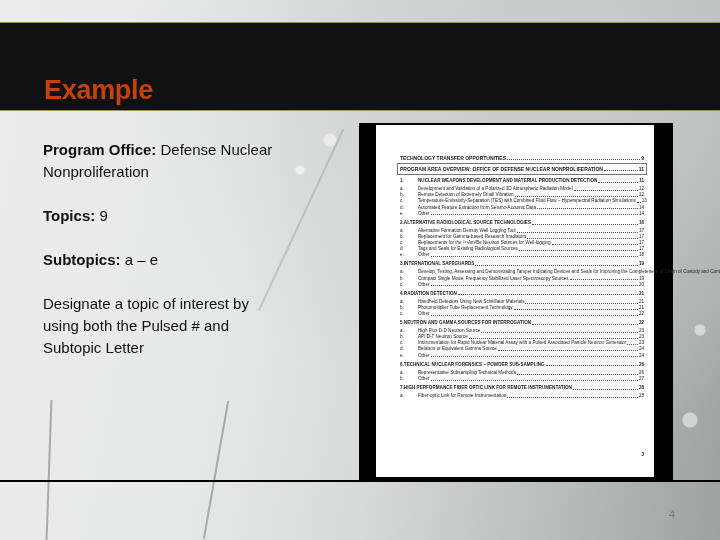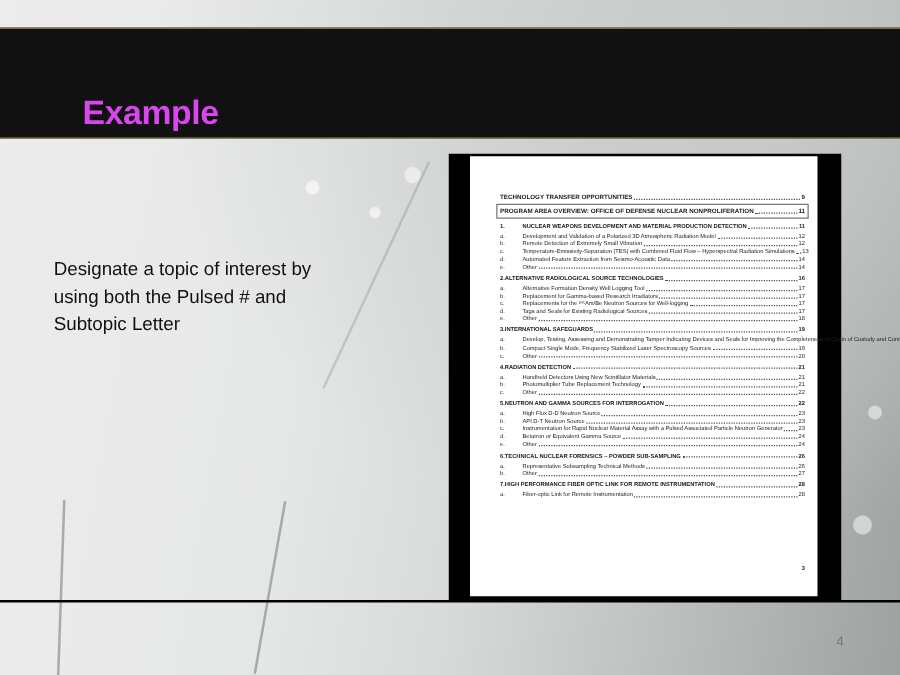--- a/index.html
+++ b/index.html
@@ -17,21 +17,21 @@
         linear-gradient(100deg, #ececec 0%, #e6e8e7 35%, #d8dad9 55%, #b7bbb9 80%, #9da2a0 100%);
     }
     .stem { position: absolute; background: rgba(90,95,92,0.45); width: 2px; }
     .header-bar {
       position: absolute; left: 0; top: 22px; width: 720px; height: 89px;
       background: #111111; border-top: 1px solid #a08c5c; border-bottom: 1px solid #a08c5c;
       box-sizing: border-box;
     }
     .header-title {
       position: absolute; left: 44px; top: 52px;
-      color: #d946ef; font-weight: bold; font-size: 27px; letter-spacing: -0.3px; margin-left: 22px;
+      color: #c2410c; font-weight: bold; font-size: 27px; letter-spacing: -0.3px;
     }
     .left-col {
       position: absolute; left: 43px; top: 139px; width: 230px;
       color: #111; font-size: 15px; line-height: 22px;
     }
     .left-col p { margin: 0; }
     .left-col .b { font-weight: bold; }
     .gap-lg { height: 22px; }
     .gap-sm { height: 6px; }
     .doc-frame {
@@ -63,22 +63,25 @@
 
 <div class="stem" style="left:48px;top:400px;height:140px;transform:rotate(2deg);"></div>
 <div class="stem" style="left:215px;top:400px;height:140px;transform:rotate(10deg);"></div>
 <div class="stem" style="left:300px;top:120px;height:200px;transform:rotate(25deg);opacity:0.5;"></div>
 
 <div class="header-bar">
   <div class="header-title">Example</div>
 </div>
 
 <div class="left-col">
+  <p><span class="b">Program Office:</span><span> Defense Nuclear Nonproliferation</span></p>
   <div class="gap-lg"></div>
+  <p><span class="b">Topics:</span><span> 9</span></p>
   <div class="gap-lg"></div>
+  <p><span class="b">Subtopics:</span><span> a – e</span></p>
   <div class="gap-lg"></div>
   <p>Designate a topic of interest by using both the Pulsed # and Subtopic Letter</p>
   <div class="gap-sm"></div>
 </div>
 
 <div class="doc-frame">
   <div class="doc-page">
     <div class="toc" id="toc">
       <div class="toc-line top">
         <span class="lbl">TECHNOLOGY TRANSFER OPPORTUNITIES</span>

